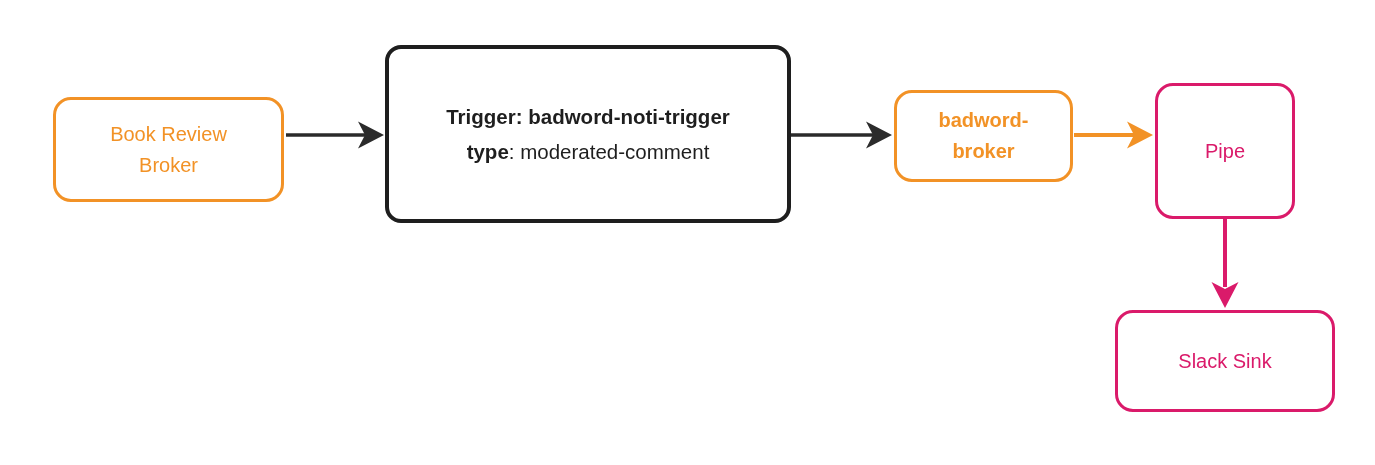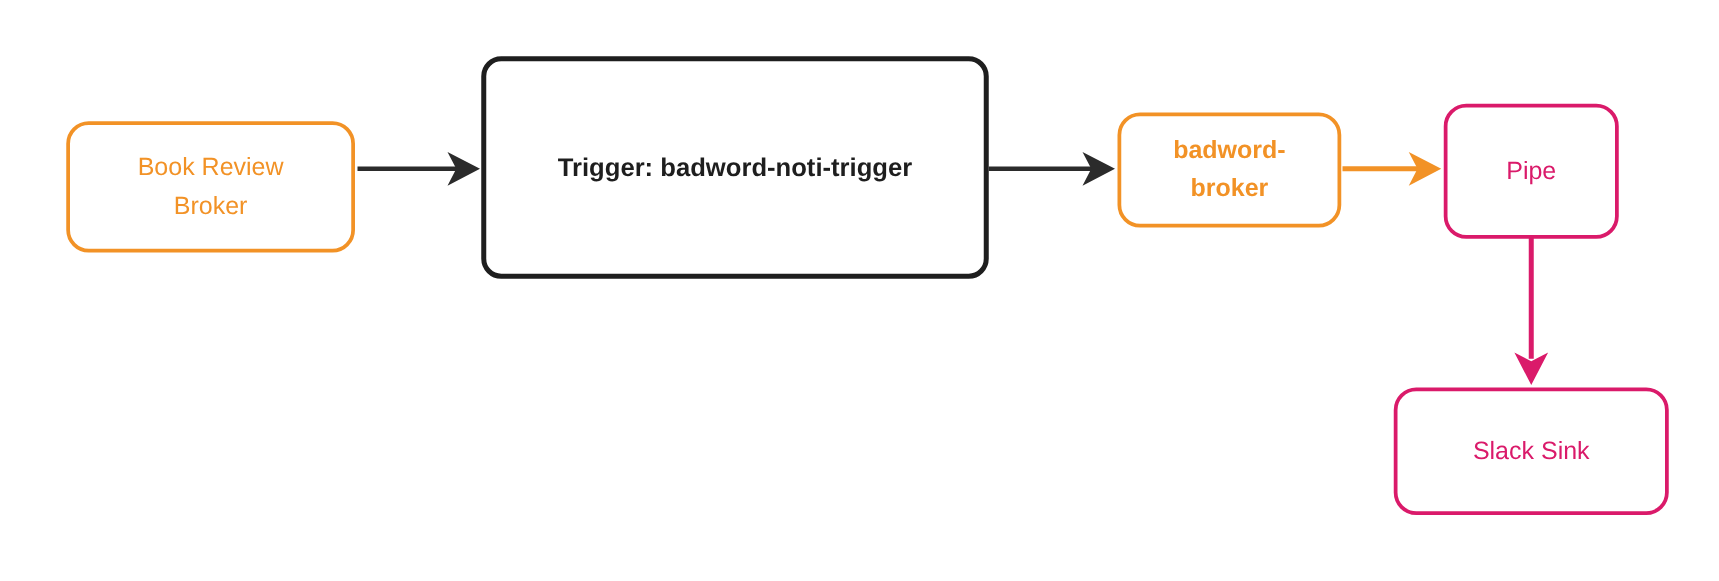--- a/index.html
+++ b/index.html
@@ -74,31 +74,34 @@
       <div>Book Review</div>
       <div>Broker</div>
     </div>
   </div>
 
   <div class="node ink-node" style="left:385px;top:45px;width:406px;height:178px;">
     <div>
       <div>
         <span class="b">Trigger: badword-noti-trigger</span><span></span>
       </div>
+      <div>
+        <span class="b">type</span><span>: moderated-comment</span>
+      </div>
     </div>
   </div>
 
   <div class="node orange-node" style="left:894px;top:90px;width:179px;height:92px;font-weight:bold;">
     <div>
       <div>badword-</div>
       <div>broker</div>
     </div>
   </div>
 
-  <div class="node pink-node" style="left:1155px;top:83px;width:140px;height:108px;">
+  <div class="node pink-node" style="left:1155px;top:83px;width:140px;height:136px;">
     <div>
       <div>Pipe</div>
     </div>
   </div>
 
   <div class="node pink-node" style="left:1115px;top:310px;width:220px;height:102px;align-items:center;">
     <div>
       <div>Slack Sink</div>
     </div>
   </div>

